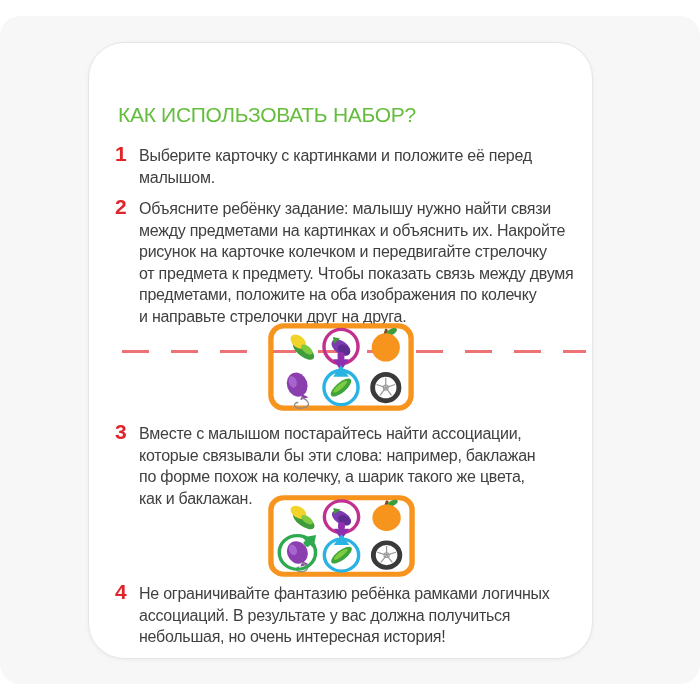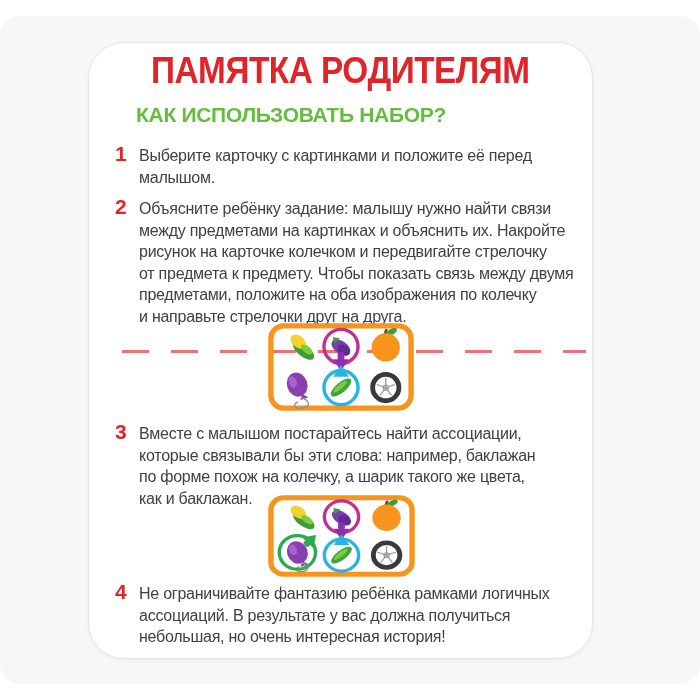--- a/index.html
+++ b/index.html
@@ -17,22 +17,22 @@
     background:#ffffff;border:1px solid #e6e6e6;border-radius:36px;
     box-shadow:0 1px 4px rgba(0,0,0,0.05);
   }
   .title{
     position:absolute;top:7px;left:0;width:100%;text-align:center;
     font-size:37px;font-weight:bold;color:#e0252a;letter-spacing:-0.5px;
     white-space:pre;
   }
   .title-inner{display:inline-block;transform:scaleX(0.9);transform-origin:center;}
   .subtitle{
-    position:absolute;top:60px;left:47px;
-    font-size:21px;font-weight:bold;color:#64bd3c;letter-spacing:-0.3px;
+    position:absolute;top:60px;left:29px;
+    font-size:21px;font-weight:normal;color:#64bd3c;letter-spacing:-0.3px;
     white-space:pre;
   }
   .step{position:absolute;left:0;width:100%;height:0;}
   .step-num{
     position:absolute;left:26px;top:-3px;
     font-size:21px;font-weight:bold;color:#e0252a;
   }
   .step-text{
     position:absolute;left:50px;top:0;
     font-size:16px;line-height:21.5px;letter-spacing:-0.25px;color:#404040;
@@ -51,21 +51,20 @@
   .illo-2{top:452px;width:147px;height:82px;}
   .illo svg{display:block;width:100%;height:100%;}
 </style>
 </head>
 <body>
 
 <div class="photo-bg"></div>
 
 <div class="memo-card">
 
-  <div class="title"><span class="title-inner">ПАМЯТКА РОДИТЕЛЯМ</span></div>
 
   <div class="subtitle">КАК ИСПОЛЬЗОВАТЬ НАБОР?</div>
 
   <div class="step step-1">
     <span class="step-num">1</span>
     <div class="step-text">Выберите карточку с картинками и положите её перед
 малышом.</div>
   </div>
 
   <div class="step step-2">

